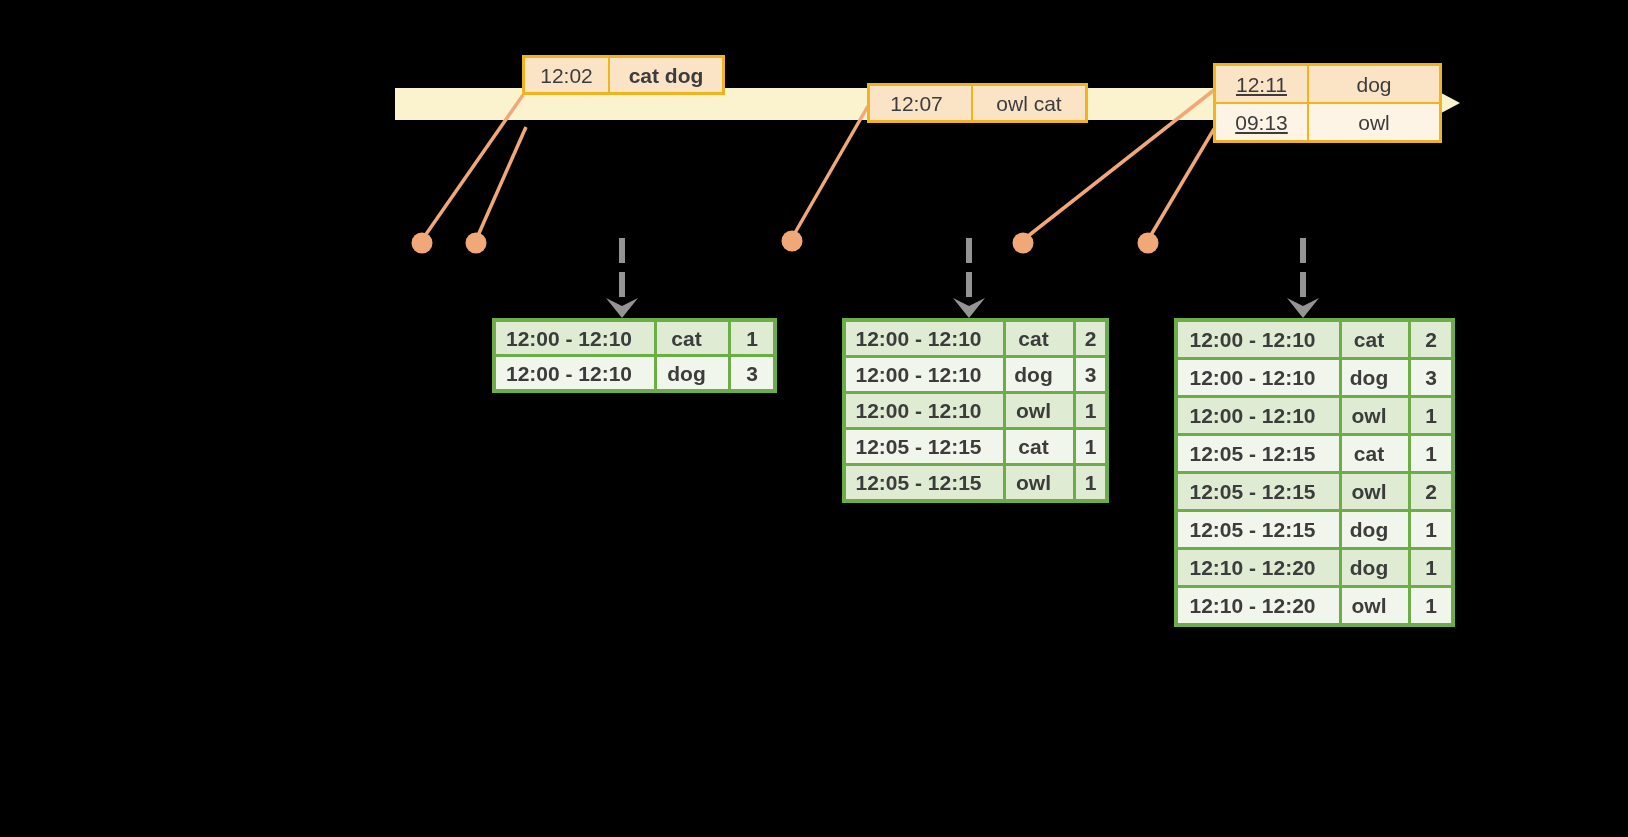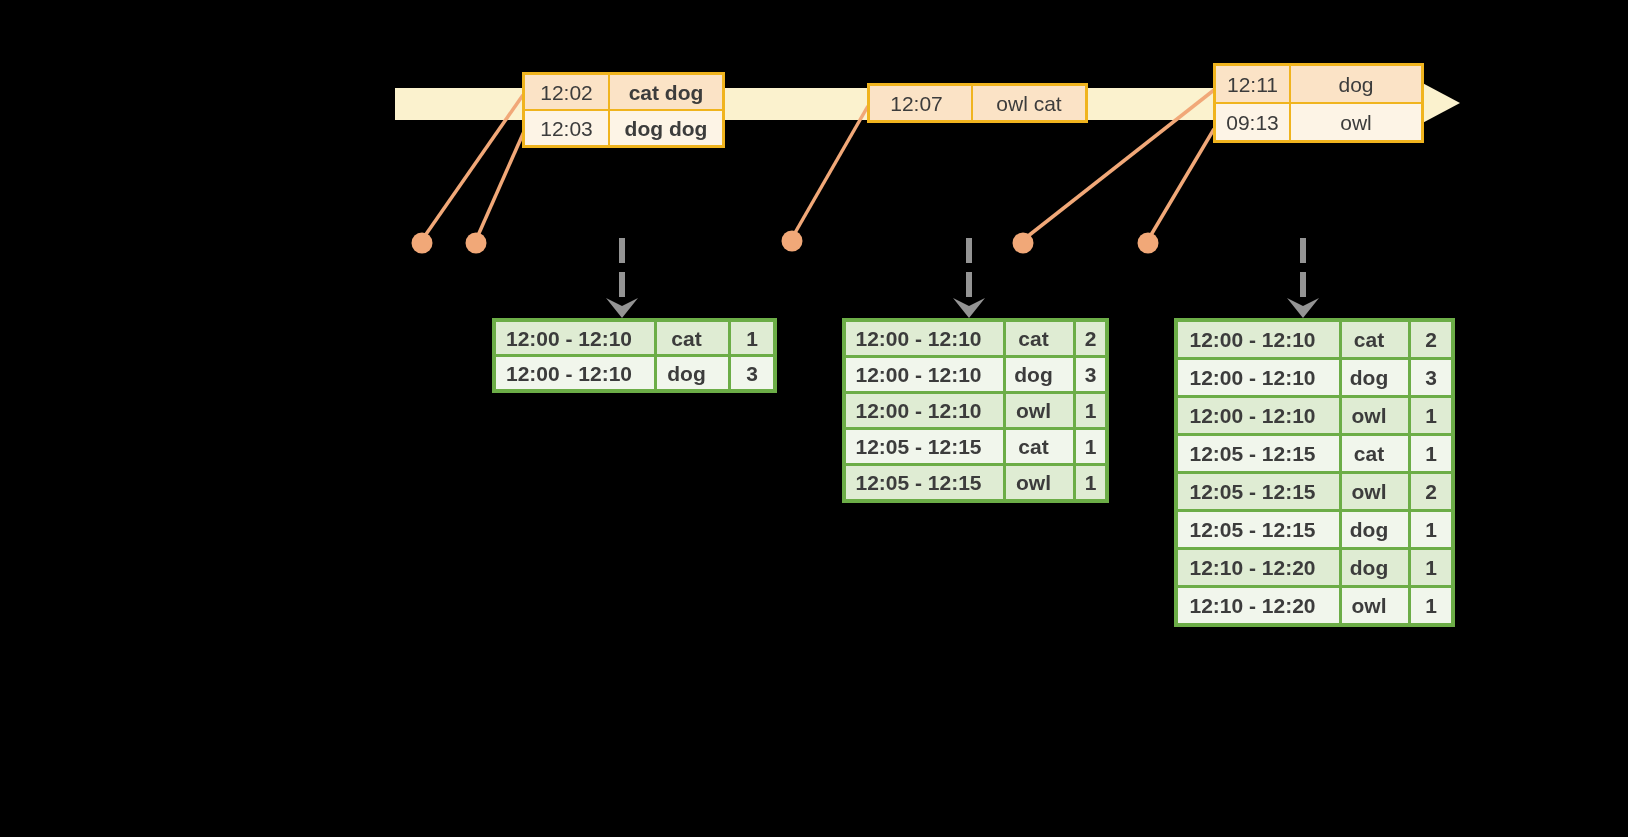--- a/index.html
+++ b/index.html
@@ -19,33 +19,33 @@
     box-sizing:content-box;white-space:nowrap;
   }
 
   
   .etable{border:3px solid var(--event-border,#f0b41e);}
   .etable .trow + .trow{border-top:2px solid var(--event-border,#f0b41e);}
   .etable .tcell + .tcell{border-left:2px solid var(--event-border,#f0b41e);}
   .etable .trow:nth-child(odd){background:var(--event-fill-dark,#fbe3c6);}
   .etable .trow:nth-child(even){background:var(--event-fill-light,#fdf4e6);}
 
-  #ev-a{left:522px;top:72px;}
+  #ev-a{left:522px;top:55px;}
   #ev-a .tcell{height:34px;}
   #ev-a .col-time{width:83px;}
   #ev-a .col-words{width:112px;font-weight:bold;}
 
   #ev-b{left:867px;top:83px;}
   #ev-b .tcell{height:34px;}
   #ev-b .col-time{width:93px;}
   #ev-b .col-words{width:112px;margin-left:8px;}
 
   #ev-c{left:1213px;top:63px;}
   #ev-c .tcell{height:36px;}
-  #ev-c .col-time{width:73px;}
+  #ev-c .col-time{width:91px;text-decoration:underline;}
   #ev-c .col-words{width:130px;}
 
   
   .gtable{border:4px solid var(--result-border,#6cad47);font-weight:bold;}
   .gtable .trow + .trow{border-top:3px solid var(--result-border,#6cad47);}
   .gtable .tcell + .tcell{border-left:3px solid var(--result-border,#6cad47);margin-left:12px;}
   .gtable .trow:nth-child(odd){background:var(--result-fill-dark,#dfecd3);}
   .gtable .trow:nth-child(even){background:var(--result-fill-light,#f1f6ec);}
 
   #res-1{left:492px;top:318px;}
@@ -96,24 +96,20 @@
 
     <line x1="1303" y1="238" x2="1303" y2="301" style="stroke:var(--trigger-arrow)" stroke-width="6" stroke-dasharray="25 9"></line>
     <polygon points="1287,298 1303,318 1319,298 1303,306" style="fill:var(--trigger-arrow)"></polygon>
   </svg>
 
   <div id="ev-a" class="dtable etable">
       <div class="trow">
         <div class="tcell col-time">12:02</div>
         <div class="tcell col-words">cat dog</div>
       </div>
-      <div class="trow">
-        <div class="tcell col-time">12:03</div>
-        <div class="tcell col-words">dog dog</div>
-      </div>
     </div>
   <div id="ev-b" class="dtable etable">
       <div class="trow">
         <div class="tcell col-time">12:07</div>
         <div class="tcell col-words">owl cat</div>
       </div>
     </div>
   <div id="ev-c" class="dtable etable">
       <div class="trow">
         <div class="tcell col-time">12:11</div>

